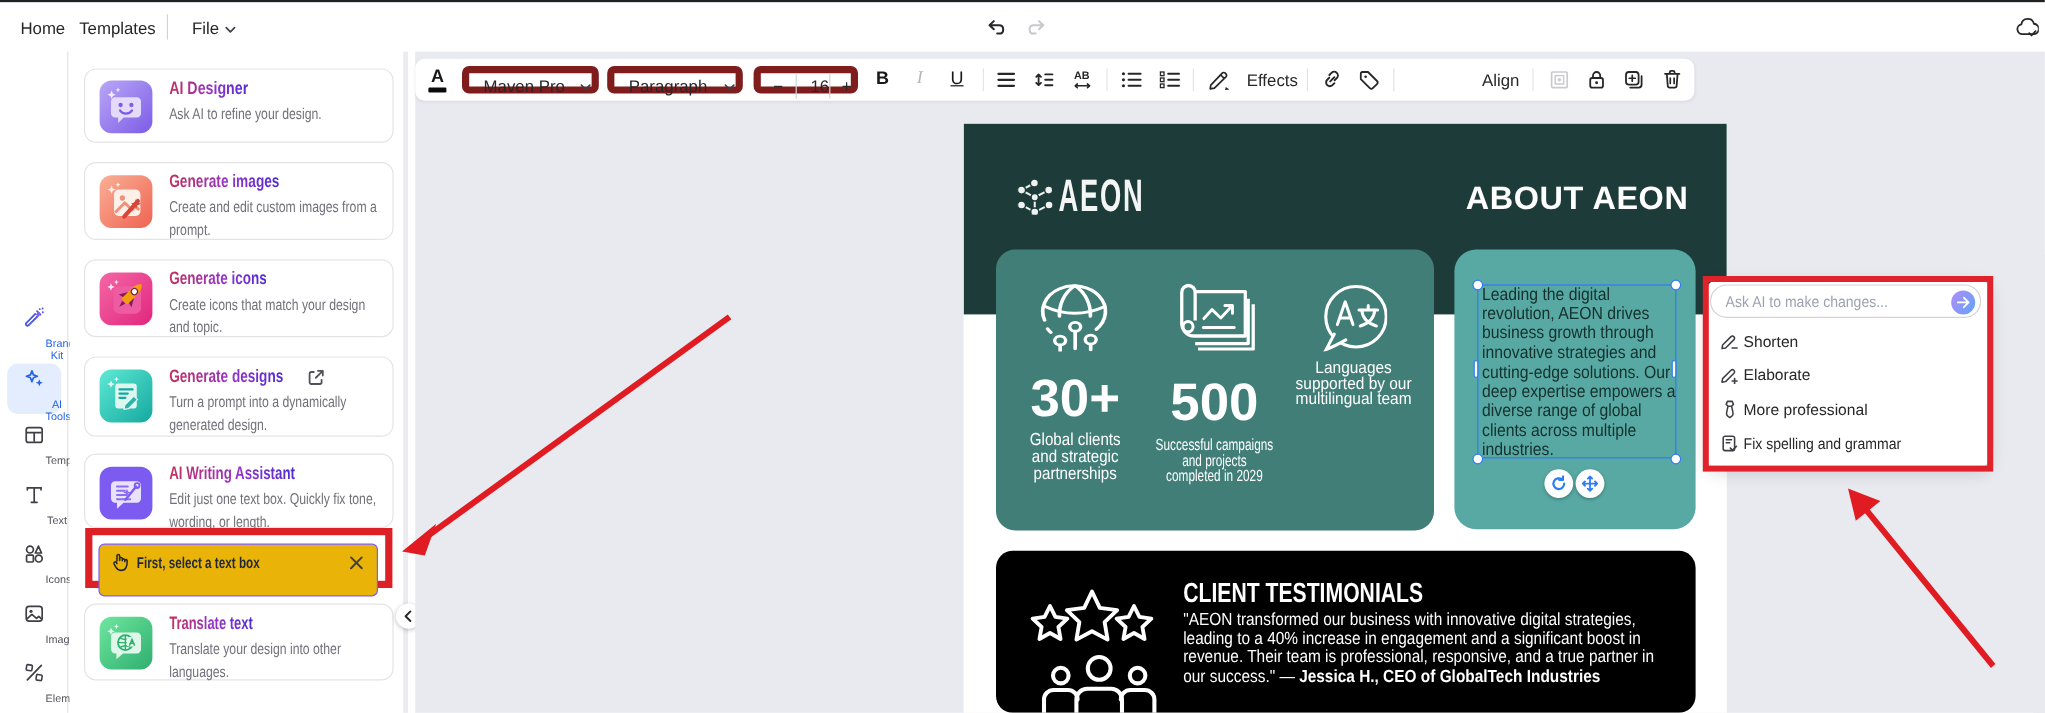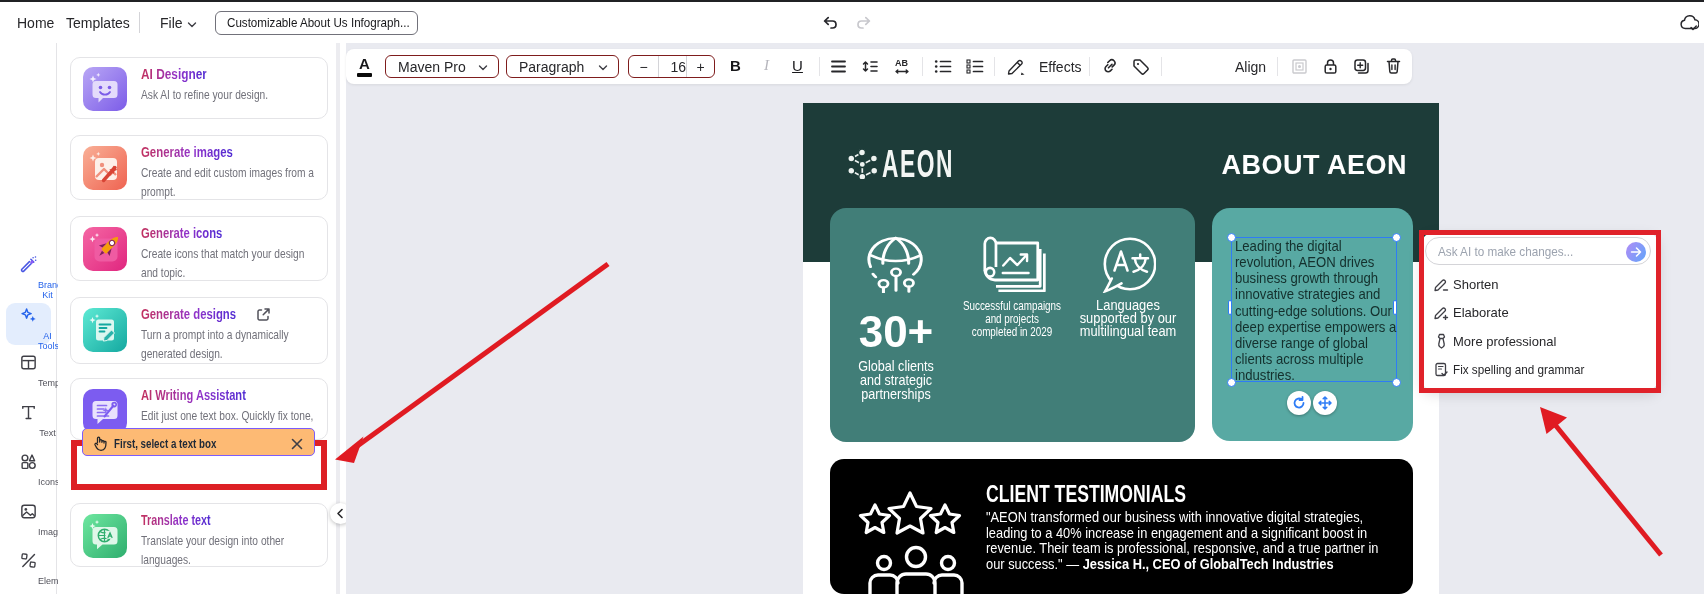--- a/index.html
+++ b/index.html
@@ -24,21 +24,21 @@
   .ctitle { position:absolute; left:70px; top:7px; font-size:15px; font-weight:bold; white-space:nowrap;
     transform-origin:0 0;
     background:linear-gradient(90deg,#c2315e,#9333c9 55%,#4f2bd3); -webkit-background-clip:text; background-clip:text; color:transparent; }
   .cdesc { position:absolute; left:70px; top:28px; width:235px; font-size:13px; line-height:18.5px; color:#71717a;
     transform:scaleX(0.785); transform-origin:0 0; }
   
   #canvas { position:absolute; left:346px; top:43px; width:1358px; height:551px; background:#e9eaf0; }
   
   #toolbar { position:absolute; left:346px; top:49px; width:1066px; height:35px; background:#fff; border-radius:8px;
      box-shadow:0 1px 3px rgba(0,0,0,.08); }
-  .tbox { position:absolute; top:6px; height:23px; border:1px solid #7f1d1d; border-radius:6px; font-size:14px; color:#27272a;padding-left:48px; }
+  .tbox { position:absolute; top:6px; height:23px; border:6px solid #7f1d1d; border-radius:6px; font-size:14px; color:#27272a;padding-left:48px; }
   .tdiv { position:absolute; top:8px; width:1px; height:19px; background:#e4e4e7; }
   .ttext { position:absolute; top:10px; font-size:14px; color:#27272a; }
   
   #page { position:absolute; left:803px; top:103px; width:636px; height:491px; background:#fff; }
   #pghead { position:absolute; left:0; top:0; width:636px; height:159px; background:#1d3c39; }
   #card-l { position:absolute; left:27px; top:105px; width:365px; height:234px; background:#417e78; border-radius:16px; }
   #card-r { position:absolute; left:409px; top:105px; width:201px; height:233px; background:#58a9a3; border-radius:18px; }
   #card-t { position:absolute; left:27px; top:356px; width:583px; height:135px; background:#000000; border-radius:14px; }
   .statcol { position:absolute; top:0; width:160px; text-align:center; color:#fff; white-space:nowrap; }
   .statnum { font-size:44px; font-weight:bold; letter-spacing:0px;text-align:center; }
@@ -57,21 +57,20 @@
 <body>
 <div id="topbar"></div>
 <div id="navbar">
   <span class="navitem" style="left:17px;">Home</span>
   <span class="navitem" style="left:66px;">Templates</span>
   <div class="abs" style="left:139px; top:10px; width:1px; height:21px; background:#d4d4d8;"></div>
   <span class="navitem" style="left:160px;">File</span>
   <svg class="abs" style="left:186px; top:17px;" width="12" height="12" viewBox="0 0 12 12">
       <path d="M2.5 4 L6 7.5 L9.5 4" fill="none" stroke="#3f3f46" stroke-width="1.4" stroke-linecap="round" stroke-linejoin="round"></path>
     </svg>
-  <div class="abs" style="left:215px; top:9px; width:203px; height:24px; border:1px solid #71717a; border-radius:6px; font-size:13.5px; color:#18181b; line-height:22px; padding-left:11px; white-space:nowrap;"><span style="display:inline-block; transform:scaleX(0.86); transform-origin:0 50%;">Customizable About Us Infograph...</span></div>
   <svg class="abs" style="left:822px; top:13px;" width="17" height="17" viewBox="0 0 17 17">
       <path d="M6.2 2.6 L2.6 6 L6.2 9.4 M2.6 6 L10.5 6 C12.8 6 14 7.5 14 9.5 C14 11.8 12.6 13 10.5 13 L9 13" fill="none" stroke="#27272c" stroke-width="1.7" stroke-linecap="round" stroke-linejoin="round"></path>
     </svg>
   <svg class="abs" style="left:855px; top:13px;" width="17" height="17" viewBox="0 0 17 17">
       <path d="M10.8 2.6 L14.4 6 L10.8 9.4 M14.4 6 L6.5 6 C4.2 6 3 7.5 3 9.5 C3 11.8 4.4 13 6.5 13 L8 13" fill="none" stroke="#c8c8cd" stroke-width="1.7" stroke-linecap="round" stroke-linejoin="round"></path>
     </svg>
   <svg class="abs" style="left:1679px; top:12px;" width="20" height="19" viewBox="0 0 24 23">
       <path d="M18.5 17.5 h-11 a5 5 0 0 1 -1 -9.9 a6.5 6.5 0 0 1 12.7 -0.6 a4.3 4.3 0 0 1 -0.7 10.5" fill="none" stroke="#27272c" stroke-width="1.8" stroke-linecap="round"></path>
       <path d="M15.5 18.5 l2.3 2.3 l4 -4.3" fill="none" stroke="#27272c" stroke-width="1.8" stroke-linecap="round" stroke-linejoin="round" transform="translate(-1,-2)"></path>
     </svg>
@@ -210,21 +209,21 @@
         <path d="M22.8 18.2 l0.9 2.3 l2.3 0.9 l-2.3 0.9 l-0.9 2.3 l-0.9 -2.3 l-2.3 -0.9 l2.3 -0.9 Z" fill="#8b6cf2"></path>
         <path d="M21.5 27.5 L30.5 16.5" stroke="#7c5cf0" stroke-width="2" stroke-linecap="round"></path>
         <circle cx="31.2" cy="15.6" r="2" fill="none" stroke="#7c5cf0" stroke-width="1.6"></circle>
       </svg>
   </div>
   <span class="ctitle" style="transform:scaleX(0.74);">AI Writing Assistant</span>
   <span class="cdesc">Edit just one text box. Quickly fix tone,<br>wording, or length.</span>
 </div>
 
 <div class="abs" style="left:71px; top:440px; width:256px; height:50px; border:6px solid #dd2025; background:#fff;"></div>
-<div class="abs" style="left:82px; top:428px; width:233px; height:28px; background:#fdba74; border:1.5px solid #7c5cfa; border-radius:5px;">
+<div class="abs" style="left:82px; top:453px; width:233px; height:44px; background:#eab308; border:1.5px solid #7c5cfa; border-radius:5px;">
   <svg class="abs" style="left:9px; top:6px;" width="16" height="17" viewBox="0 0 16 17">
       <path d="M5.5 7.5 V3.2 a1.1 1.1 0 0 1 2.2 0 V7 m0 -1.3 a1.1 1.1 0 0 1 2.2 0 V7.3 m0 -0.9 a1.1 1.1 0 0 1 2.1 0.3 V8 m0 -0.8 a1 1 0 0 1 2 0.3 c0 2 -0.2 4 -1 5.5 c-0.8 1.6 -2 2.3 -4 2.3 c-2.4 0 -3.3 -0.8 -4.3 -2.5 L3 9.8 a1.1 1.1 0 0 1 1.8 -1.2 l0.7 1" fill="none" stroke="#27272a" stroke-width="1.3" stroke-linecap="round" stroke-linejoin="round"></path>
     </svg>
   <span class="abs" style="left:31px; top:7px; font-size:13px; font-weight:600; color:#1f2937; white-space:nowrap; transform:scaleX(0.75); transform-origin:0 0;">First, select a text box</span>
   <svg class="abs" style="left:207px; top:8px;" width="14" height="14" viewBox="0 0 14 14">
       <path d="M2.5 2.5 L11.5 11.5 M11.5 2.5 L2.5 11.5" stroke="#3f3f46" stroke-width="1.6" stroke-linecap="round"></path>
     </svg>
 </div>
 
 <div class="card" style="top:503px; height:64px;">
@@ -382,20 +381,21 @@
           <path d="M7 40.5 V13.7 A5.75 5.75 0 0 1 18.5 13.7 V37"></path>
           <path d="M17.5 50 A10.5 10.5 0 0 1 7 40"></path>
         </g>
         <circle cx="12.4" cy="42.2" r="4.3" fill="none" stroke="#fff" stroke-width="2.6"></circle>
         <g fill="none" stroke="#fff" stroke-width="2.5" stroke-linecap="round" stroke-linejoin="round">
           <path d="M26 35.5 L33 28 L40.5 35 L50 25"></path>
           <path d="M50.5 31 V24.5 H44"></path>
           <path d="M25.5 43 H52"></path>
         </g>
       </svg>
+      <div class="statnum" style="margin-top:14px;">500</div>
       <div class="statcap" style="font-size:13.5px; line-height:12.8px; margin-top:4px; transform:scaleX(0.73);">Successful campaigns<br>and projects<br>completed in 2029</div>
     </div>
     <div class="statcol" style="left:218px;">
       <svg width="56" height="58" viewBox="0 0 56 58" style="margin-top:27px;">
         <circle cx="30" cy="29" r="25.2" fill="none" stroke="#fff" stroke-width="2.6"></circle>
         <path d="M12 44 L5 56 L22 49 Z" fill="#417e78" stroke="none"></path>
         <path d="M11.8 43.5 C9.5 48 7.5 52 5.2 56.2 C10.8 54.2 16 51.5 21.5 48.3" fill="none" stroke="#fff" stroke-width="2.6" stroke-linecap="round"></path>
         <g fill="none" stroke="#fff" stroke-width="2.5" stroke-linecap="round" stroke-linejoin="round">
           <path d="M14.5 35.5 L21 16.5 L27.5 35.5 M16.8 30 H25.3"></path>
           <path d="M32.5 23.3 H48 M40.2 19.5 V23"></path>

